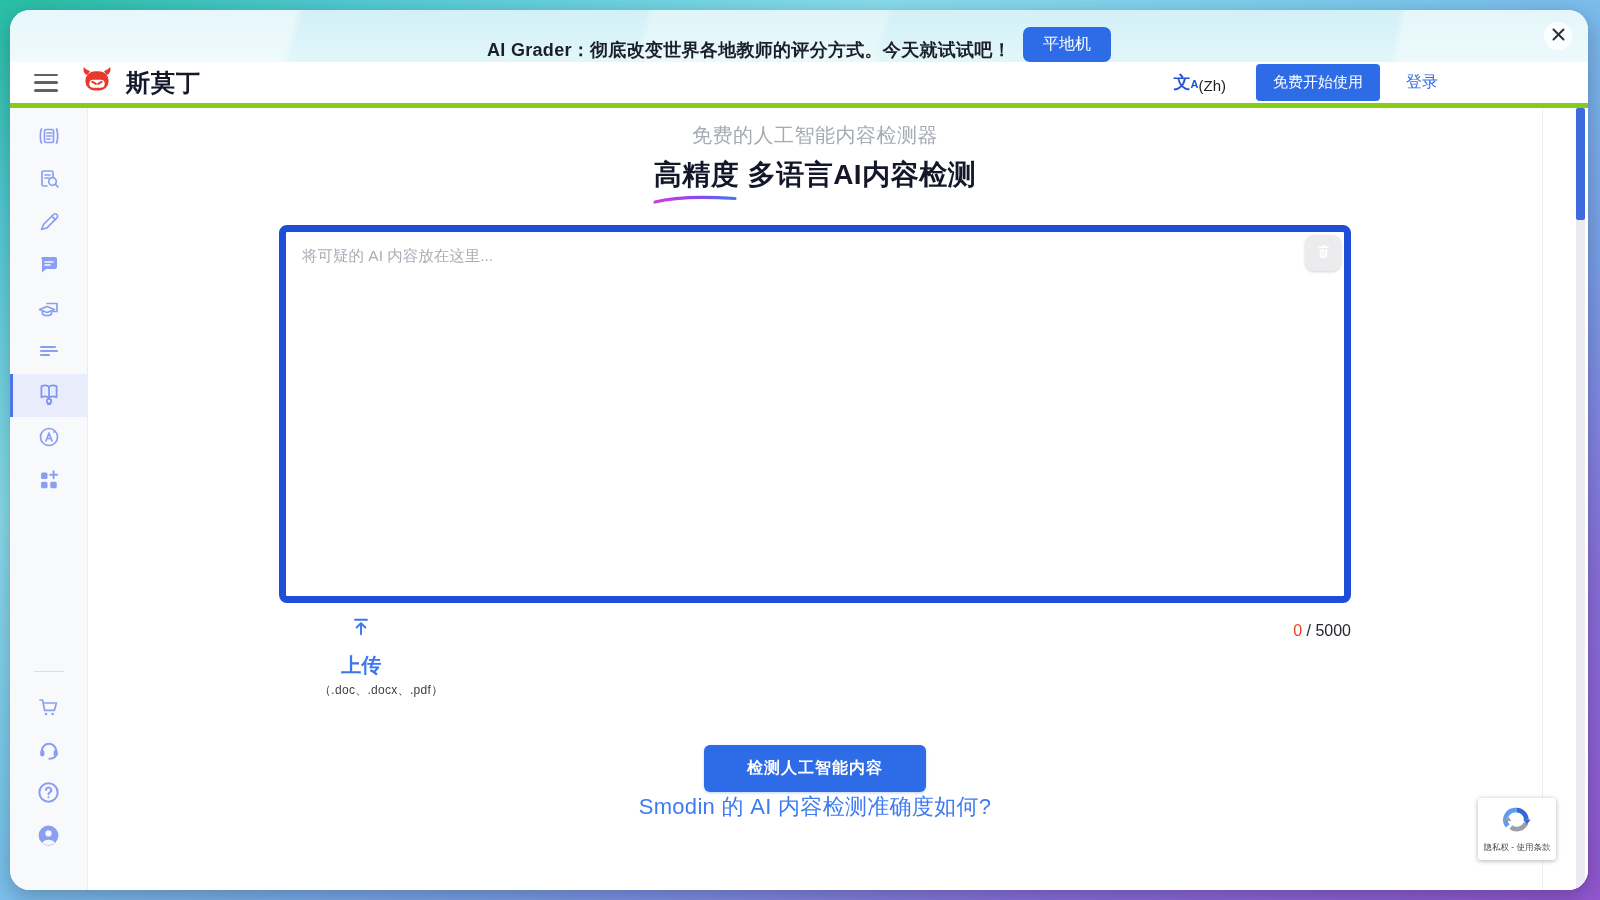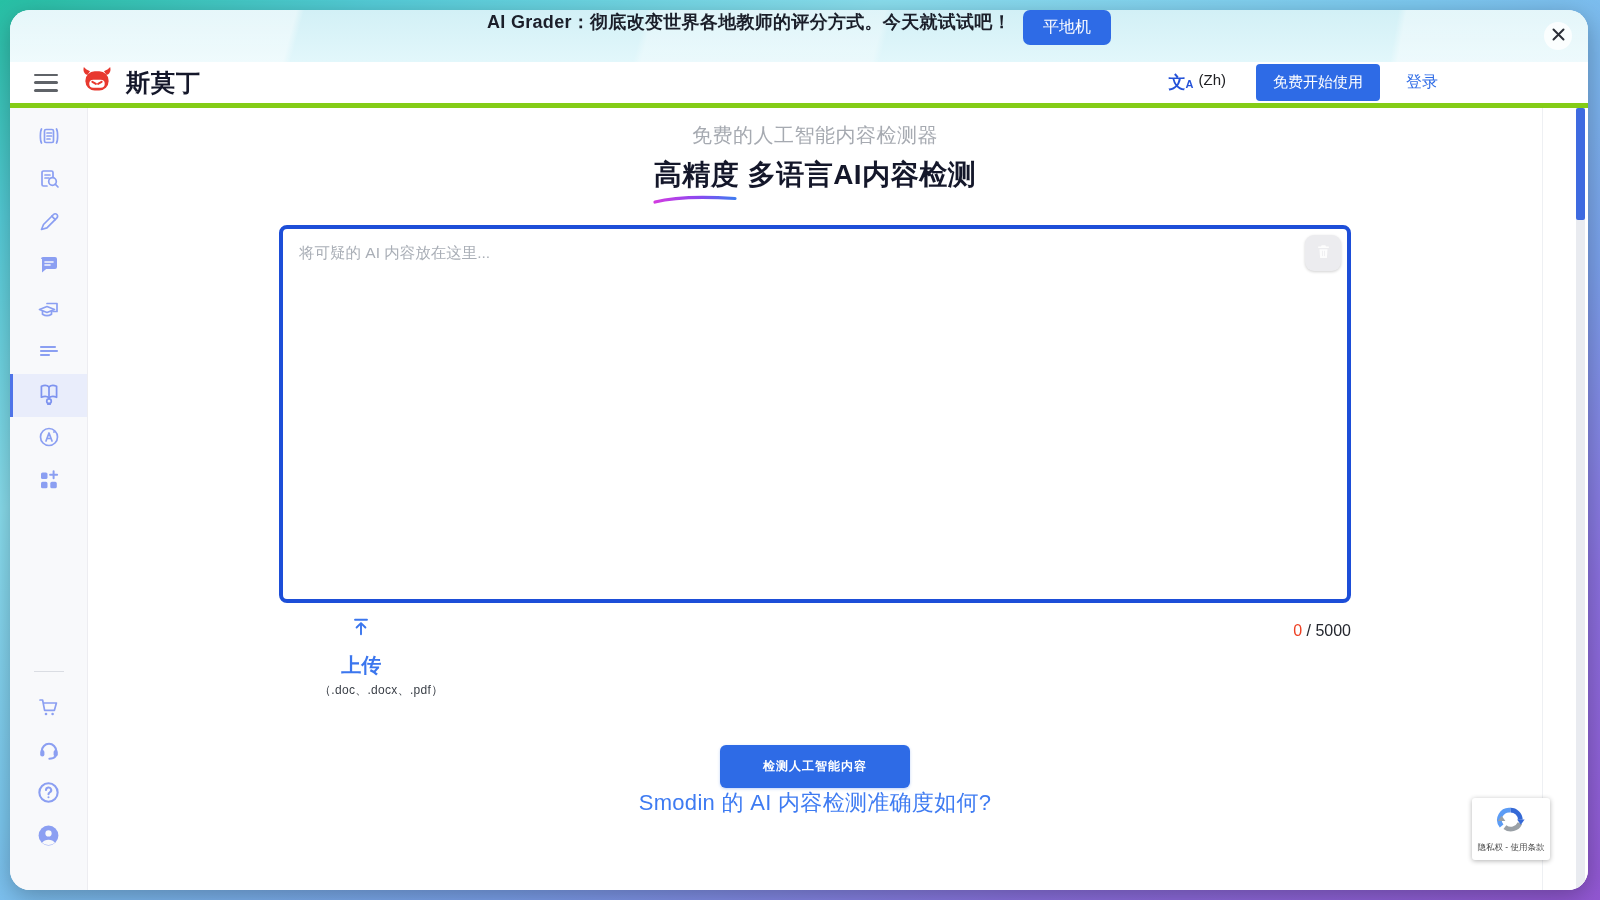--- a/index.html
+++ b/index.html
@@ -11,21 +11,21 @@
   }
   .card {
     position:absolute; inset:10px 12px 10px 10px;
     background:#fff; border-radius:20px; overflow:hidden;
     box-shadow:0 6px 24px rgba(0,0,0,.28);
     display:flex; flex-direction:column;
   }
   
   .banner {
     height:52px; flex:0 0 52px; position:relative;
-    display:flex; align-items:flex-start; justify-content:center; gap:12px;
+    display:flex; align-items:flex-end; justify-content:center; gap:12px;
     background:
       linear-gradient(105deg, rgba(255,255,255,.45) 18%, rgba(255,255,255,0) 18.5% 40%, rgba(255,255,255,.3) 40.5% 55%, rgba(255,255,255,0) 55.5%),
       linear-gradient(-80deg, rgba(255,255,255,.4) 12%, rgba(255,255,255,0) 12.5%),
       linear-gradient(180deg,#d2f0f6,#e2f7fb);
   }
   .banner-text { font-size:18px; font-weight:700; color:#1b1f2a; letter-spacing:.3px; }
   .banner-cta {
     background:#2e6be6; color:#fff; border:none; border-radius:7px;
     font-size:16px; padding:7px 20px; cursor:pointer; font-family:inherit;
   }
@@ -38,21 +38,21 @@
   .header {
     height:46px; flex:0 0 46px; background:#fff; border-bottom:5px solid #84cc16;
     display:flex; align-items:center; padding:0 150px 0 24px;
   }
   .hamburger { width:24px; height:18px; display:flex; flex-direction:column;
     justify-content:space-between; cursor:pointer; background:none; border:none; }
   .hamburger span { display:block; height:2.6px; background:#5f6368; border-radius:2px; }
   .logo { margin-left:22px; cursor:pointer; display:flex; align-items:center; }
   .brand { margin-left:12px; font-size:24px; font-weight:700; color:#14172a; letter-spacing:1px; }
   .header-spacer { flex:1; }
-  .lang { display:flex; align-items:flex-start; gap:5px; cursor:pointer; margin-right:30px; }
+  .lang { display:flex; align-items:flex-end; cursor:pointer; margin-right:30px; }
   .lang-glyph { color:#2452d8; font-size:17px; font-weight:700; }
   .lang-sub { color:#2452d8; font-size:11px; font-weight:700; }
   .lang-code { color:#202124; font-size:15px; }
   .signup-btn { background:#2e6be6; color:#fff; border:none; border-radius:4px;
     font-size:15px; padding:9px 17px; cursor:pointer; font-family:inherit; }
   .login-link { margin-left:26px; color:#2e6be6; font-size:16px; cursor:pointer; text-decoration:none; }
   
   .body-row { flex:1; display:flex; min-height:0; position:relative; }
   .sidebar { width:78px; flex:0 0 78px; background:#f8f9fb; border-right:1px solid #ededf1;
     display:flex; flex-direction:column; padding-top:8px; }
@@ -70,46 +70,46 @@
     background:#3e6ae0; border-radius:2px; cursor:grab; }
   .content { width:1072px; margin:14px auto 0; }
   .subtitle { text-align:center; font-size:20px; color:#a6aab1; letter-spacing:.5px; }
   .title { text-align:center; font-size:28px; font-weight:700; color:#14172a;
     margin-top:7px; letter-spacing:.5px; }
   .title-highlight { position:relative; display:inline-block; }
   .title-highlight svg { position:absolute; left:-2px; bottom:-11px; }
   
   .ta-wrap { position:relative; margin-top:31px; }
   textarea {
-    width:100%; height:378px; border:4px solid #1d4ed8; border-radius:8px;
+    width:100%; height:378px; border:7px solid #1d4ed8; border-radius:8px;
     padding:14px 56px 30px 16px; font-size:15.5px; color:#202124; resize:none;
     font-family:inherit; outline:none; background:#fff;
   }
   textarea::placeholder { color:#a9aeb6; }
   .trash-btn { position:absolute; top:10px; right:10px; width:36px; height:36px;
     border:none; border-radius:9px; background:#ececef; cursor:pointer;
     box-shadow:0 1px 3px rgba(0,0,0,.18); display:flex; align-items:center; justify-content:center; }
   
   .ta-footer { display:flex; justify-content:space-between; align-items:flex-start; margin-top:9px; }
   .upload-block { cursor:pointer; }
   .upload-main { display:flex; align-items:center; gap:10px;flex-direction:column; }
   .upload-label { font-size:20px; font-weight:700; color:#3b76ee; }
   .upload-formats { margin:3px 0 0 40px; font-size:12px; font-weight:400; color:#3a3f47; letter-spacing:.3px; }
   .counter { font-size:16px; color:#23262e; margin-top:6px; }
   .counter .count { color:#ee4023; }
   
   .detect-btn { display:block; margin:46px auto 0; background:#2e6be6; color:#fff;
-    border:none; border-radius:6px; font-size:12px; font-weight:600; padding:13px 43px;
+    border:none; border-radius:6px; font-size:16px; font-weight:600; padding:13px 43px;
     cursor:pointer; font-family:inherit; letter-spacing:1px; box-shadow:0 1px 3px rgba(46,107,230,.3); }
   
   .faq-title { text-align:center; font-size:22px; color:#3e7bf2; letter-spacing:.3px; }
   .faq-body { margin-top:15px; text-align:center; font-size:16px; color:#23262e; }
   
   .recaptcha {
-    position:absolute; right:38px; bottom:30px; width:78px; height:62px;
+    position:absolute; right:32px; bottom:30px; width:78px; height:62px;
     background:#fff; border-radius:3px; box-shadow:0 1px 5px rgba(0,0,0,.3);
     display:flex; flex-direction:column; align-items:center; justify-content:center;
     cursor:pointer; z-index:5;
   }
   .recaptcha-label { font-size:8.5px; color:#4a4a4a; margin-top:3px; white-space:nowrap; }
   .icon-stroke { stroke:#8b9ff2; fill:none; stroke-width:1.7; stroke-linecap:round; stroke-linejoin:round; }
   .icon-fill { fill:#8b9ff2; }
 </style>
 </head>
 <body>

